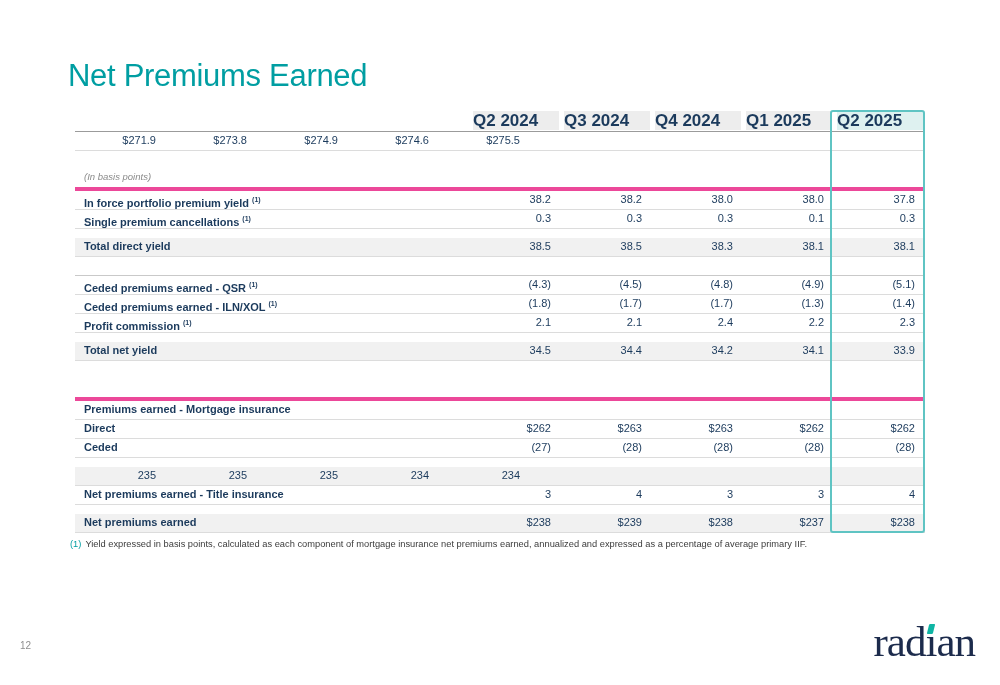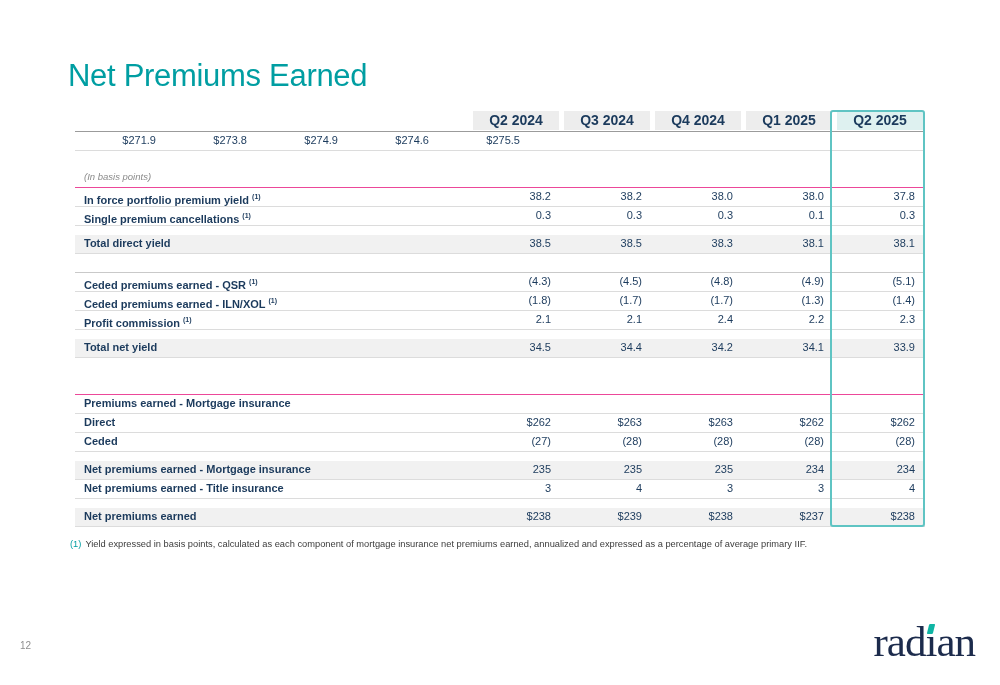--- a/index.html
+++ b/index.html
@@ -13,28 +13,28 @@
     color:var(--accent,#009ea2); white-space:nowrap;
   }
   
   .table { position:absolute; left:75px; top:110px; width:850px; }
   .thead { display:flex; height:21px; border-bottom:1px solid #9b9b9b; }
   .cell { box-sizing:border-box; flex:none; }
   .label-cell { width:395px; }
   .val-cell { width:91px; }
   .hfill {
     margin:1px 2px 1px 3px; background:var(--headfill,#ededed);
-    font-weight:bold; font-size:14px; color:var(--navy,#1b3a5c);
-    text-align:center; line-height:19px; height:19px;
+    font-weight:bold; font-size:17px; color:var(--navy,#1b3a5c);
+    line-height:19px; height:19px;
   }
   .hfill-accent { background:var(--hlfill,#def1f0); }
   .row { display:flex; height:18px; line-height:17px; border-bottom:1px solid #dcdcdc; }
   .row.spacer { border-bottom:none; }
   .row.spacer.bordered { border-bottom:1px solid #c9c9c9; }
-  .row.section { border-bottom:1px solid #ec4899; }
+  .row.section { border-bottom:4px solid #ec4899; }
   .row.shaded { background:var(--shade,#f1f1f1);margin-top:9px; }
   .row-label {
     font-weight:bold; font-size:11px; color:var(--navy,#1b3a5c);
     padding-left:9px; white-space:nowrap; overflow:hidden;
   }
   .row-label sup { font-size:7px; font-weight:bold; }
   .section-label {
     font-style:italic; font-size:9.5px; color:#8a8a8a; padding-left:9px; line-height:16px;
   }
   .num { text-align:right; padding-right:10px; font-size:11px; color:var(--navy,#1b3a5c); }
@@ -184,21 +184,20 @@
         </div>
         <div class="row data">
           <div class="cell label-cell row-label">Ceded</div>
           <div class="cell val-cell num">(27)</div>
           <div class="cell val-cell num">(28)</div>
           <div class="cell val-cell num">(28)</div>
           <div class="cell val-cell num">(28)</div>
           <div class="cell val-cell num">(28)</div>
         </div>
         <div class="row data shaded">
-          <div class="cell label-cell row-label">Net premiums earned - Mortgage insurance</div>
           <div class="cell val-cell num">235</div>
           <div class="cell val-cell num">235</div>
           <div class="cell val-cell num">235</div>
           <div class="cell val-cell num">234</div>
           <div class="cell val-cell num">234</div>
         </div>
         <div class="row data">
           <div class="cell label-cell row-label">Net premiums earned - Title insurance</div>
           <div class="cell val-cell num">3</div>
           <div class="cell val-cell num">4</div>

